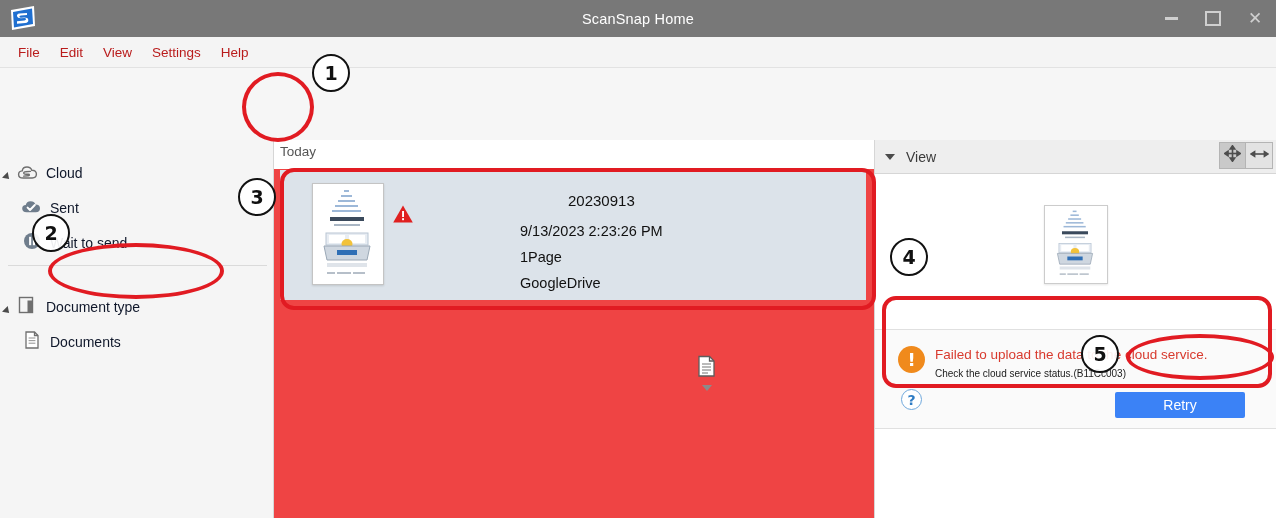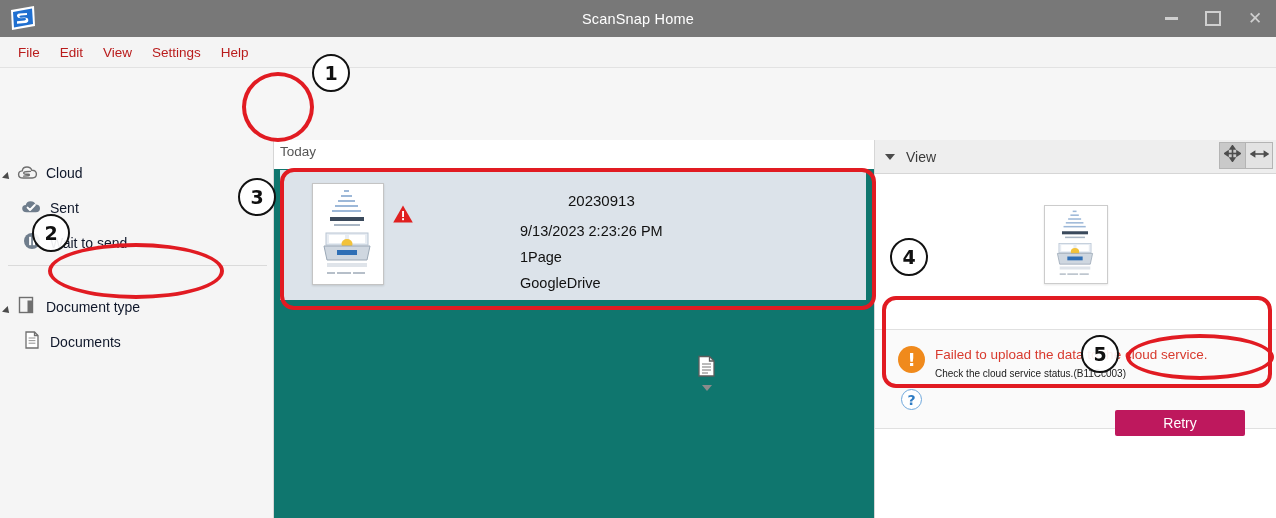--- a/index.html
+++ b/index.html
@@ -86,21 +86,21 @@
     border-top:4.5px solid transparent;border-bottom:4.5px solid transparent;
     transform:rotate(45deg);
   }
   .ti{width:28px;display:flex;align-items:center;justify-content:center;}
   .tlabel{padding-left:4px;}
   .indent-1{padding-left:18px;}
   .divider{height:1px;background:#dadada;margin:14px 6px 14px 8px;}
 
   .listpane{
     position:absolute;left:274px;top:140px;width:600px;height:378px;
-    background:#0f766e;border-right:1px solid #d6d6d6;overflow:hidden;
+    background:#ef4444;border-right:1px solid #d6d6d6;overflow:hidden;
   }
   .today{
     height:25px;padding:4px 0 0 6px;font-size:13.5px;color:#555555;background:#ffffff;
   }
   .doccard{
     position:absolute;left:6px;top:30px;width:586px;height:130px;
     background:#dce3ea;display:flex;align-items:flex-start;
   }
   .thumb-wrap{
     margin:13px 0 0 32px;width:70px;height:100px;background:#ffffff;
@@ -145,22 +145,22 @@
   }
   .help-icon{
     position:absolute;left:26px;top:59px;width:21px;height:21px;border-radius:50%;
     border:1.5px solid #6fa8dc;color:#2e7cc4;font-size:14px;font-weight:bold;
     display:flex;align-items:center;justify-content:center;box-sizing:border-box;
     font-family:"DejaVu Sans",sans-serif;background:#ffffff;
   }
   .err-l1{position:absolute;left:60px;top:17px;font-size:13.5px;color:#d83a2e;}
   .err-l2{position:absolute;left:60px;top:38px;font-size:10px;color:#1b1b1b;}
   .retry{
-    position:absolute;left:240px;top:80px;width:130px;height:26px;
-    background:#be185d;border:none;border-radius:2px;color:#ffffff;font-size:14px;
+    position:absolute;left:240px;top:62px;width:130px;height:26px;
+    background:#3b82f6;border:none;border-radius:2px;color:#ffffff;font-size:14px;
     display:flex;align-items:center;justify-content:center;
   }
 
   
   .anno{position:absolute;left:0;top:0;width:1276px;height:518px;pointer-events:none;}
   .circ-num{
     position:absolute;width:34px;height:34px;border-radius:50%;
     border:2.5px solid #111111;background:rgba(255,255,255,.92);
     color:#111111;font-size:19px;font-weight:bold;
     display:flex;align-items:center;justify-content:center;

